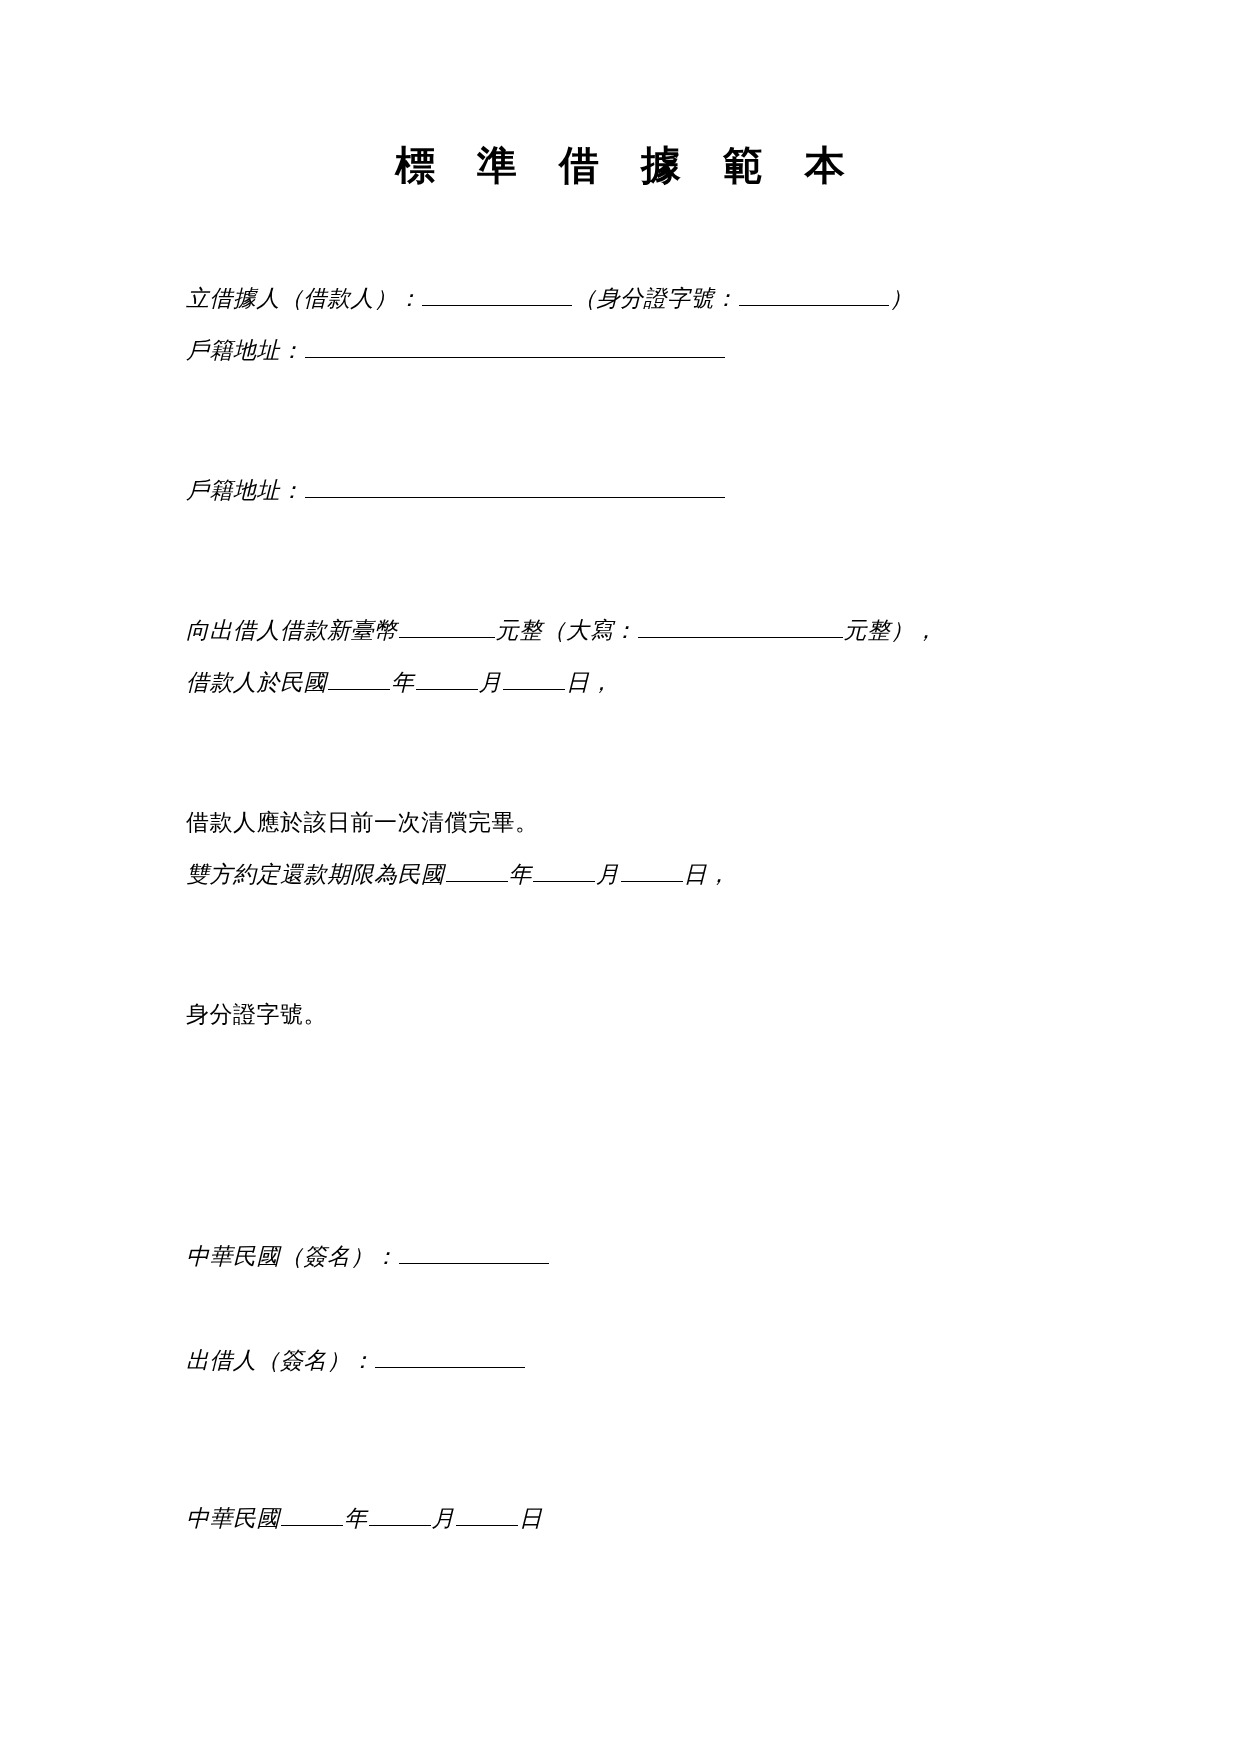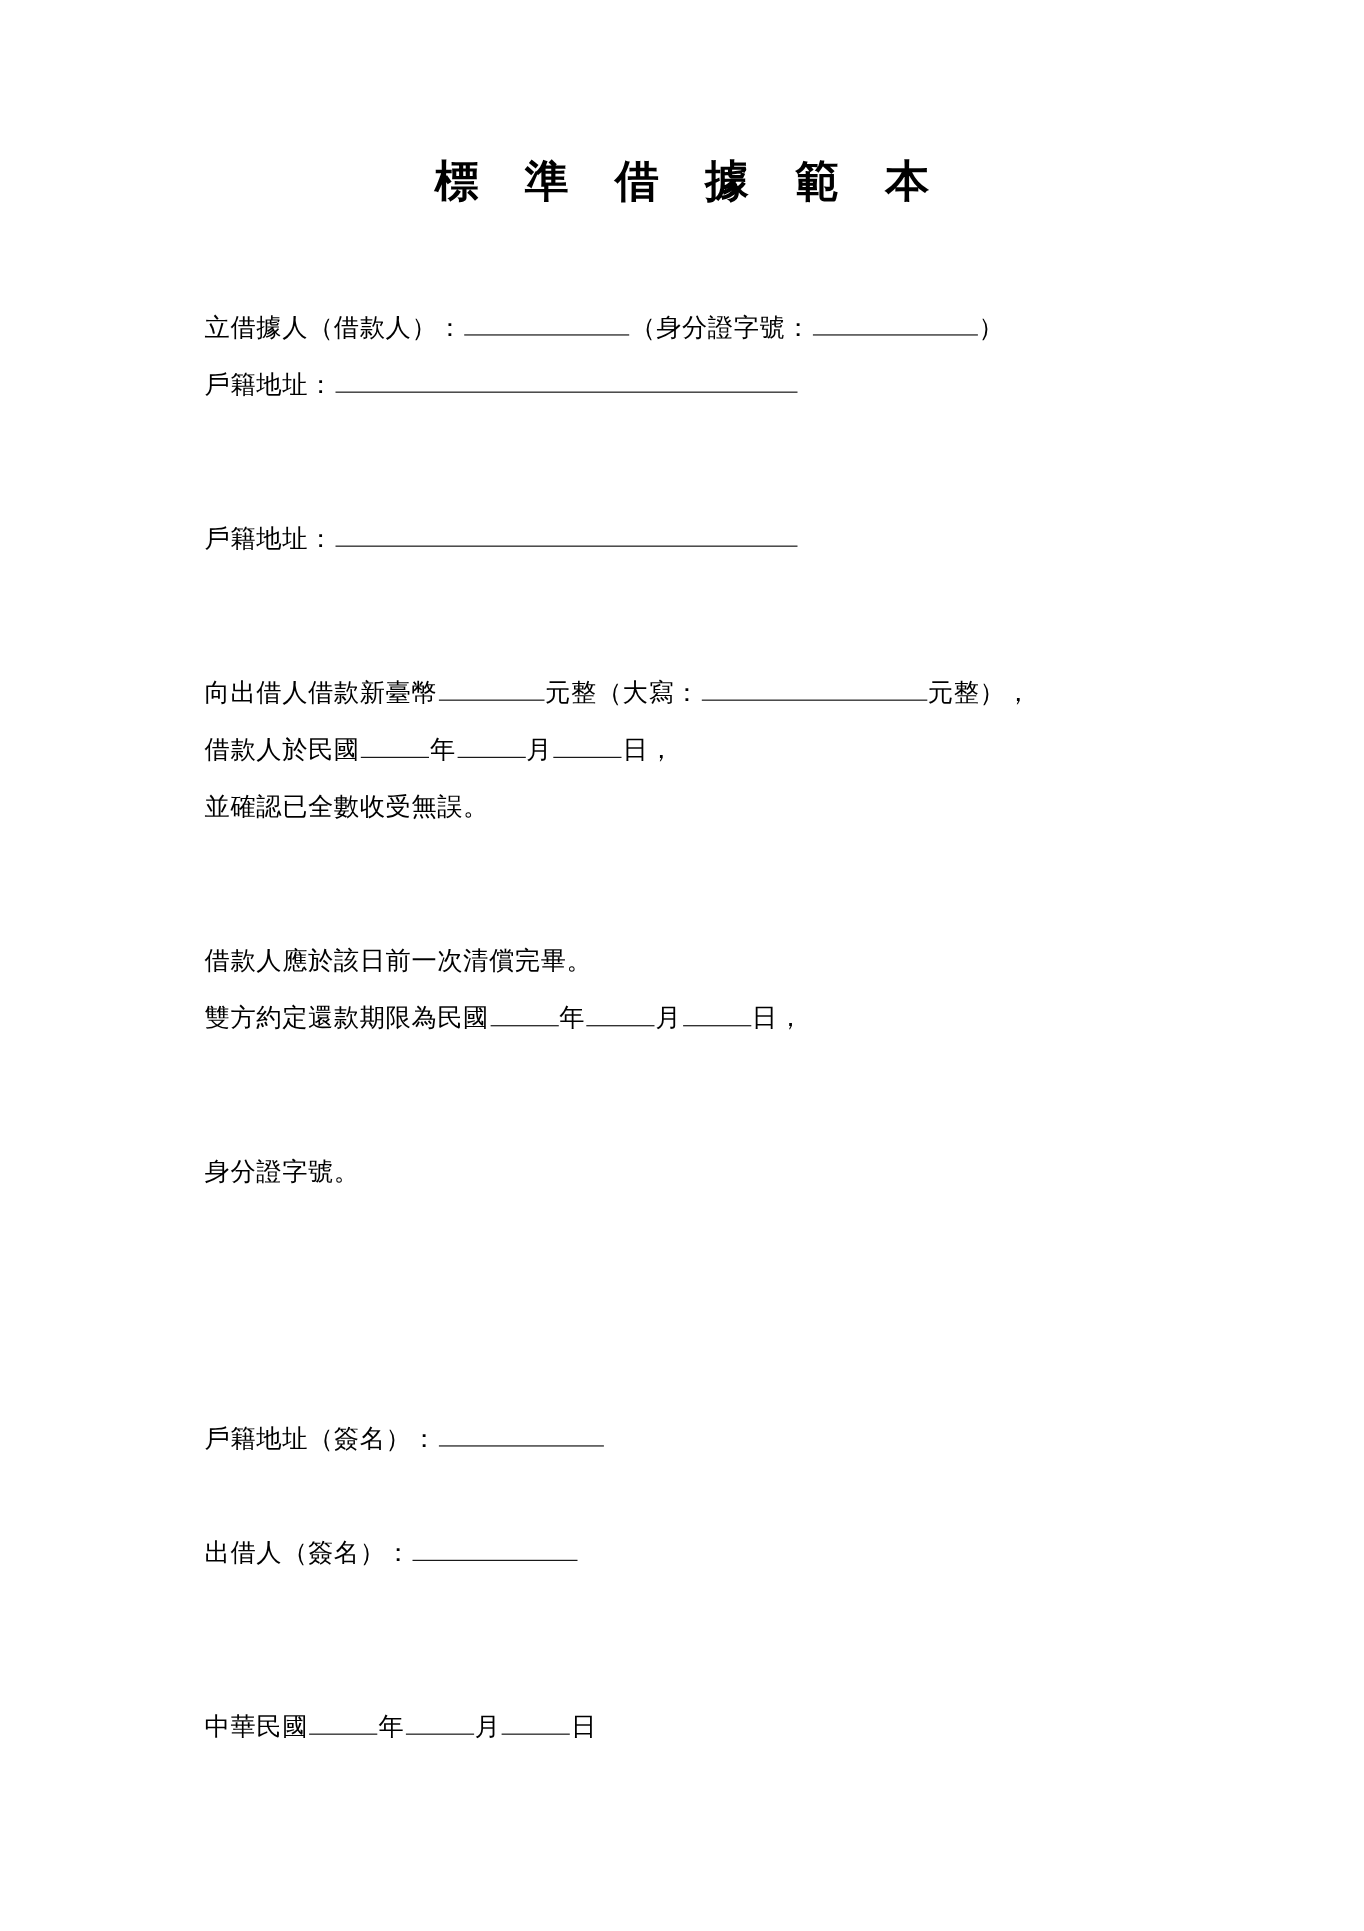--- a/index.html
+++ b/index.html
@@ -67,21 +67,21 @@
     height: 19px;
     vertical-align: baseline;
     margin: 0 1px;
   }
   .blank-xs   { width: 62px;  }
   .blank-s    { width: 96px;  }
   .blank-m    { width: 150px; }
   .blank-l    { width: 205px; }
   .blank-addr { width: 420px; }
 
-  .txt { display: inline; }
+  .txt { display: inline; font-style: italic; }
 </style>
 </head>
 <body>
 
 <div class="page">
 
   <div class="doc-title">標 準 借 據 範 本</div>
 
   <div class="body-block">
 
@@ -103,39 +103,38 @@
     <div class="gap-lg"></div>
 
     <div class="line">
       <span class="txt">向出借人借款新臺幣</span><span class="blank blank-s"></span><span class="txt">元整（大寫：</span><span class="blank blank-l"></span><span class="txt">元整），</span>
     </div>
 
     <div class="line">
       <span class="txt">借款人於民國</span><span class="blank blank-xs"></span><span class="txt">年</span><span class="blank blank-xs"></span><span class="txt">月</span><span class="blank blank-xs"></span><span class="txt">日，</span>
     </div>
 
-    <div class="line">並確認已全數收受無誤。</div>
 
     <div class="gap-lg"></div>
 
     <div class="line">借款人應於該日前一次清償完畢。</div>
 
     <div class="line">
       <span class="txt">雙方約定還款期限為民國</span><span class="blank blank-xs"></span><span class="txt">年</span><span class="blank blank-xs"></span><span class="txt">月</span><span class="blank blank-xs"></span><span class="txt">日，</span>
     </div>
 
     <div class="gap-lg"></div>
 
     <div class="line">身分證字號。</div>
 
     <div class="gap-xl"></div>
     <div class="gap-md"></div>
 
     <div class="line">
-      <span class="txt">戶籍地址（簽名）：</span><span class="blank blank-m"></span>
+      <span class="txt">中華民國（簽名）：</span><span class="blank blank-m"></span>
     </div>
 
     <div class="gap-md"></div>
 
     <div class="line">
       <span class="txt">出借人（簽名）：</span><span class="blank blank-m"></span>
     </div>
 
     <div class="gap-lg"></div>
     <div class="gap-sm"></div>

